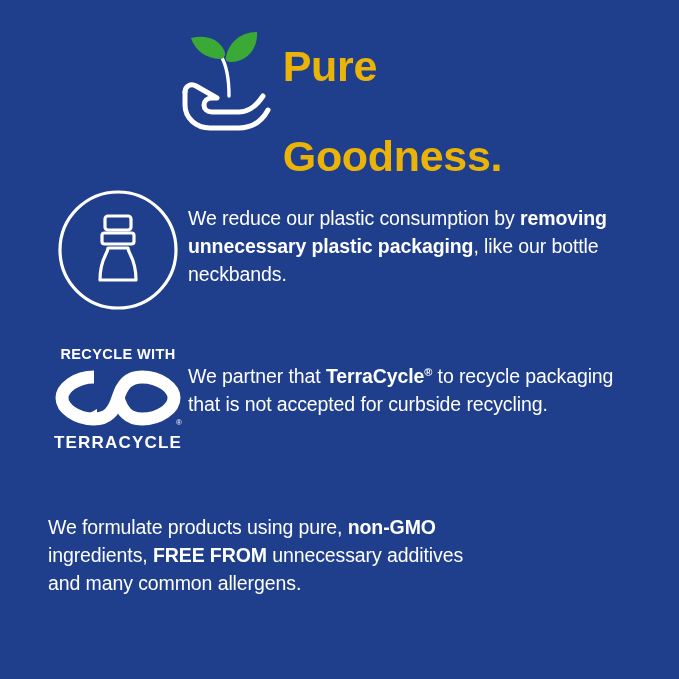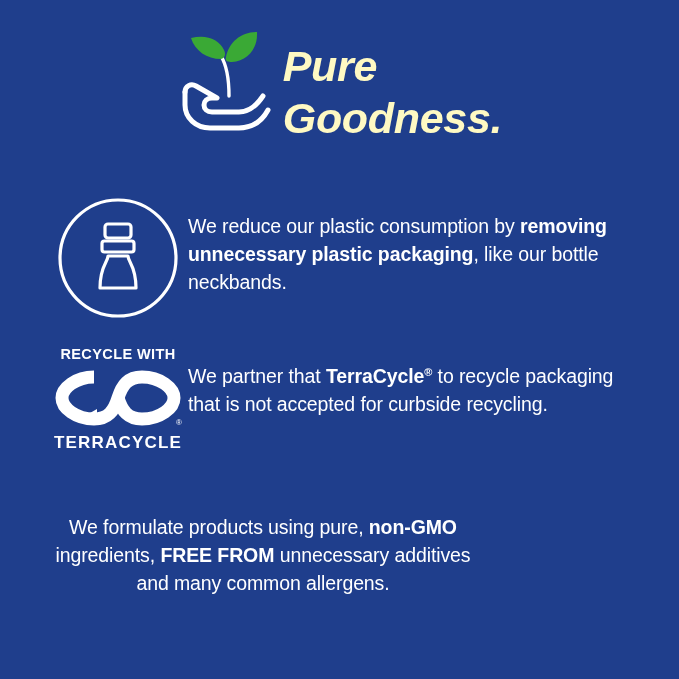--- a/index.html
+++ b/index.html
@@ -30,30 +30,30 @@
     align-items: flex-start;
     justify-content: center;
   }
   .header-logo {
     width: 96px;
     height: 108px;
     margin-right: 10px;
     flex: none;
   }
   .header-title {
-    color: #fef9c3;
+    color: #eab308;
     font-size: 43px;
     line-height: 52px;
     font-weight: bold;
     letter-spacing: -0.3px;
     padding-top: 14px;
-    font-style: italic;
   }
   .header-title .line2 {
     display: block;
+    margin-top: 38px;
   }
 
   
   .row {
     position: absolute;
     display: flex;
     align-items: flex-start;
   }
   .row-icon {
     width: 140px;
@@ -71,27 +71,27 @@
   }
   .row-text b {
     font-weight: bold;
   }
   .sup {
     font-size: 11px;
     vertical-align: super;
     line-height: 0;
   }
 
-  #row-plastic { left: 48px; top: 196px; }
+  #row-plastic { left: 48px; top: 188px; }
   #row-terracycle { left: 48px; top: 346px; }
   #row-gmo { left: 48px; top: 495px; }
 
   #row-plastic .row-text { padding-top: 16px; }
   #row-terracycle .row-text { padding-top: 16px; }
-  #row-gmo .row-text { padding-top: 18px; text-align: center; }
+  #row-gmo .row-text { padding-top: 18px; }
 
   
   .tc-block {
     width: 140px;
     display: flex;
     flex-direction: column;
     align-items: center;
   }
   .tc-top {
     color: #ffffff;

